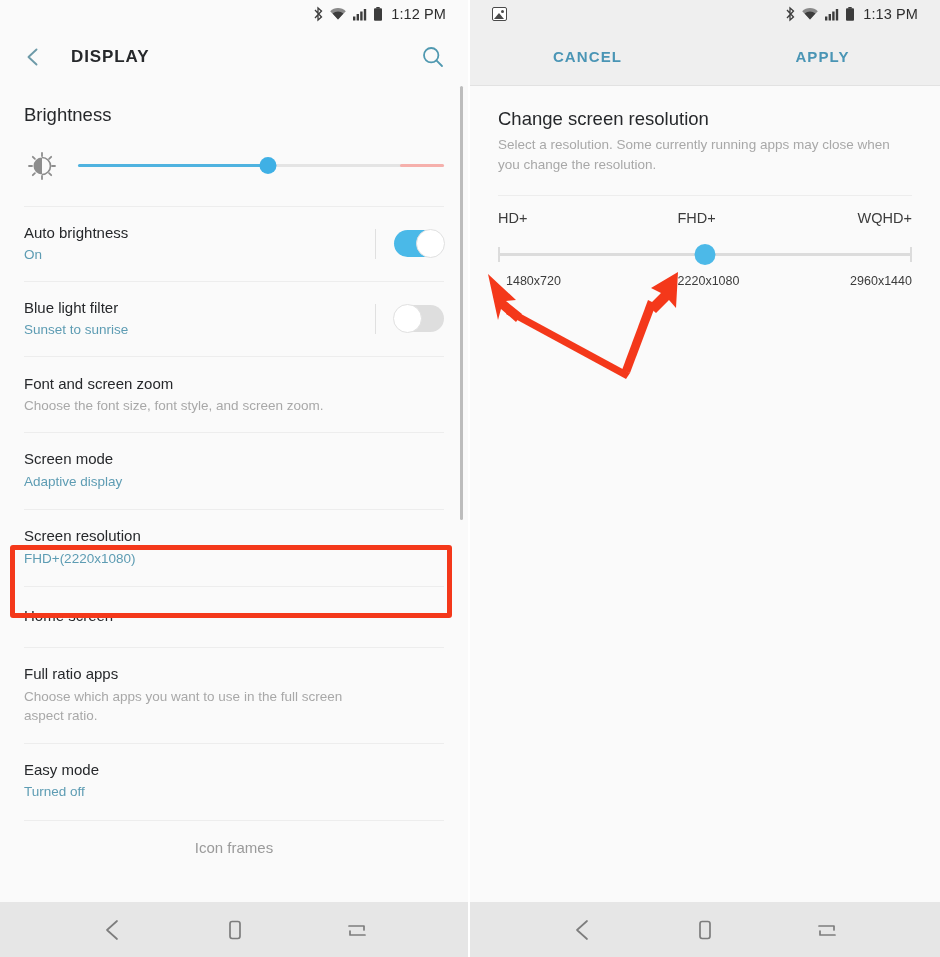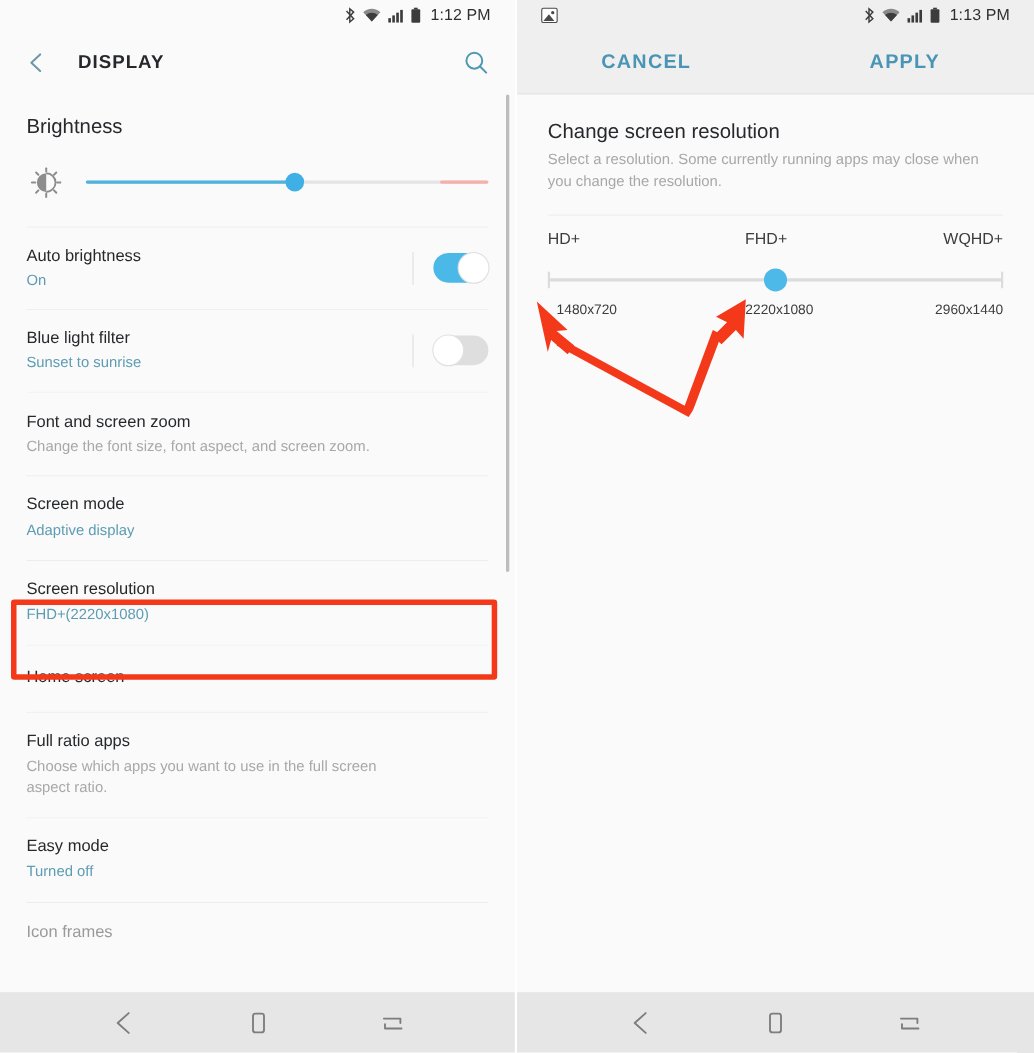--- a/index.html
+++ b/index.html
@@ -79,21 +79,21 @@
   .actionbar {
     height: 58px;
     background: #efefef;
     display: flex;
     align-items: center;
     border-bottom: 1px solid #e2e2e2;
   }
   .action-btn {
     flex: 1;
     text-align: center;
-    font-size: 18px;
+    font-size: 15px;
     font-weight: bold;
     letter-spacing: 1.1px;
     color: #4a95b5;
     cursor: pointer;
   }
 
   
   .list { position: relative; background: #fafafa; }
   .item {
     position: relative;
@@ -340,21 +340,21 @@
             </div>
           </div>
         </div>
       </div>
 
       <div class="divider"></div>
 
       <div class="item" style="padding-top:17px;padding-bottom:17px;">
         <div class="item-texts">
           <div class="item-title">Font and screen zoom</div>
-          <div class="item-sub sub-grey">Change the font size, font aspect, and screen zoom.</div>
+          <div class="item-sub sub-grey">Choose the font size, font style, and screen zoom.</div>
         </div>
       </div>
 
       <div class="divider"></div>
 
       <div class="item" style="padding-top:16px;padding-bottom:18px;">
         <div class="item-texts">
           <div class="item-title">Screen mode</div>
           <div class="item-sub sub-teal">Adaptive display</div>
         </div>
@@ -390,21 +390,21 @@
 
       <div class="item" style="padding-top:16px;padding-bottom:18px;">
         <div class="item-texts">
           <div class="item-title">Easy mode</div>
           <div class="item-sub sub-teal">Turned off</div>
         </div>
       </div>
 
       <div class="divider"></div>
 
-      <div class="item" style="padding-top:17px;padding-bottom:20px;">
+      <div class="item" style="padding-top:17px;padding-bottom:20px;text-align:center;">
         <div class="item-texts">
           <div class="item-title" style="color:#9a9a9a;">Icon frames</div>
         </div>
       </div>
 
     </div>
 
     <div class="scrollbar"></div>
     <div class="highlight-box"></div>
 

